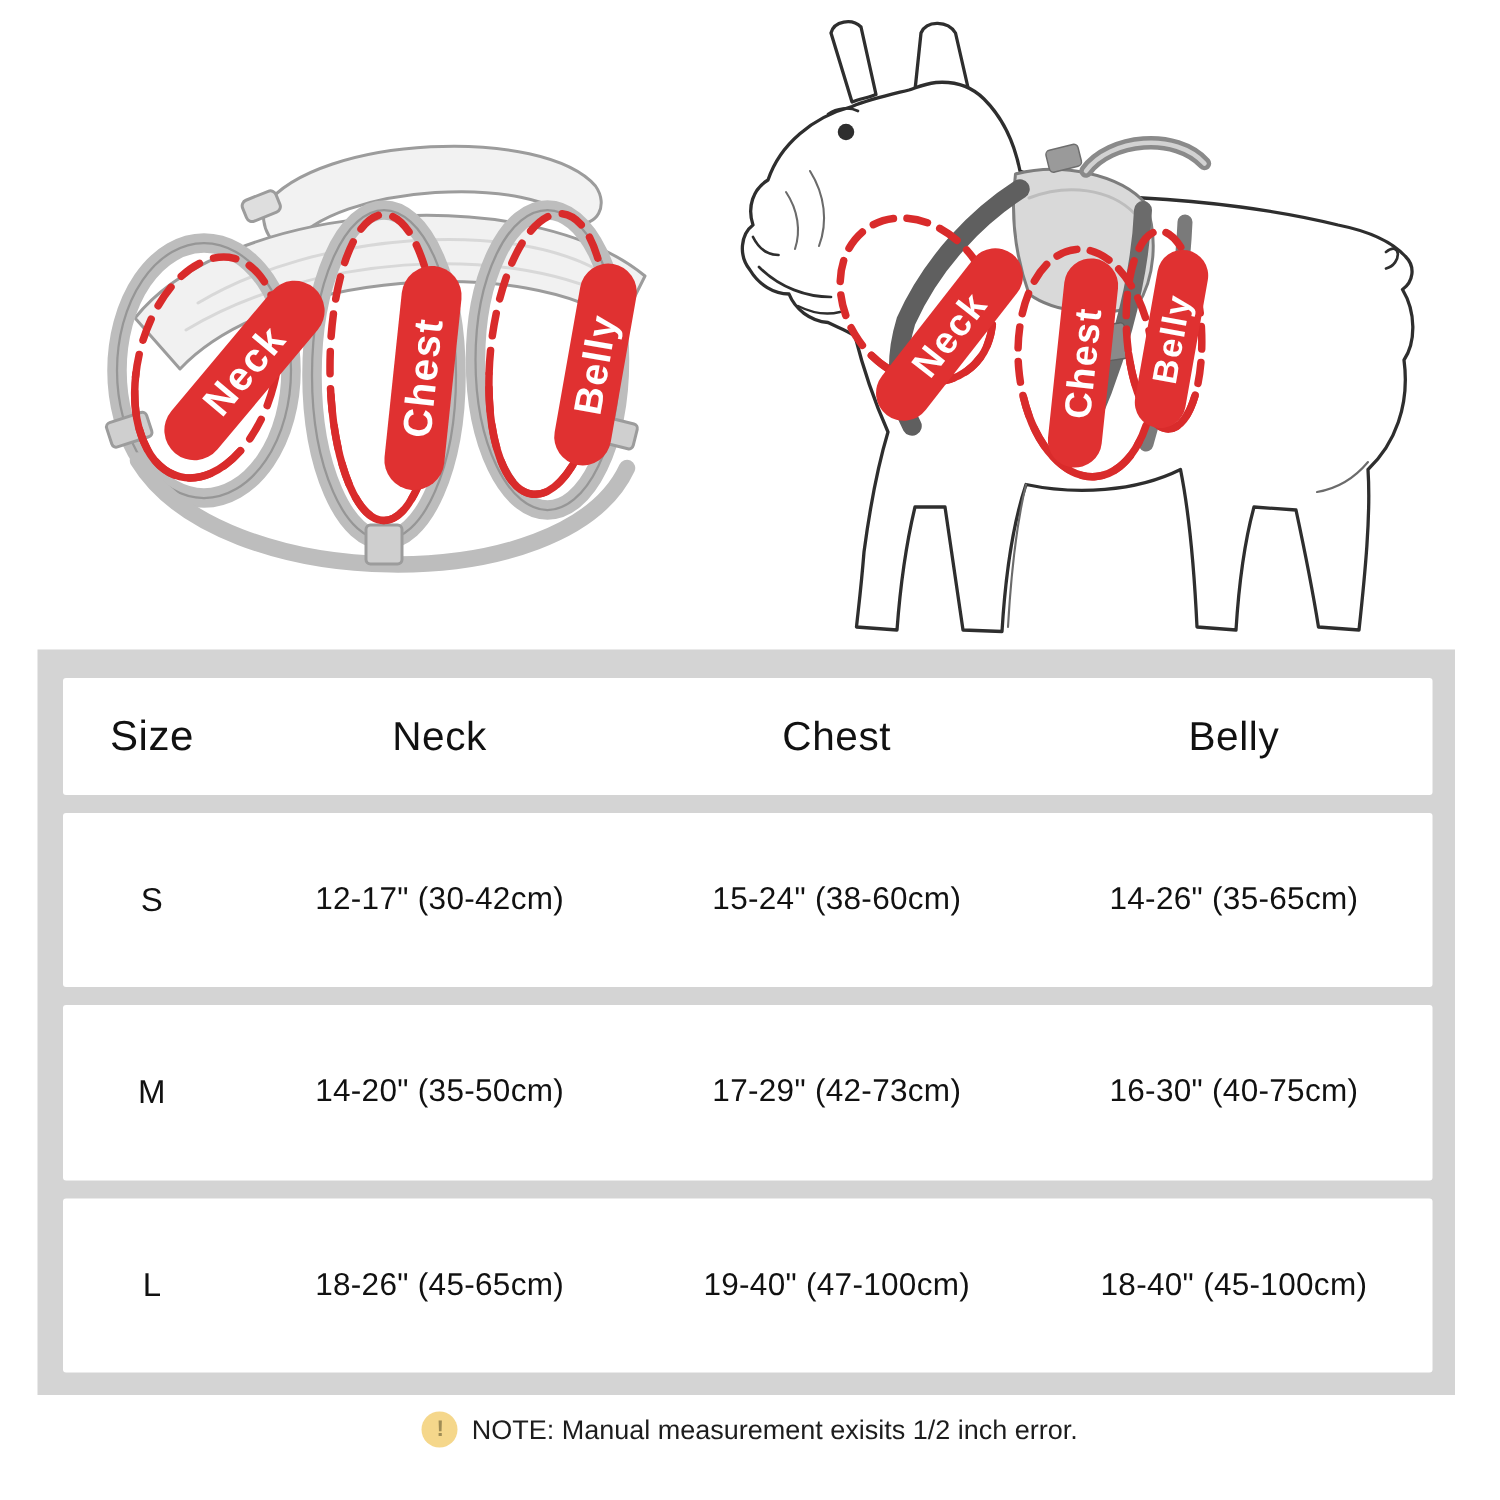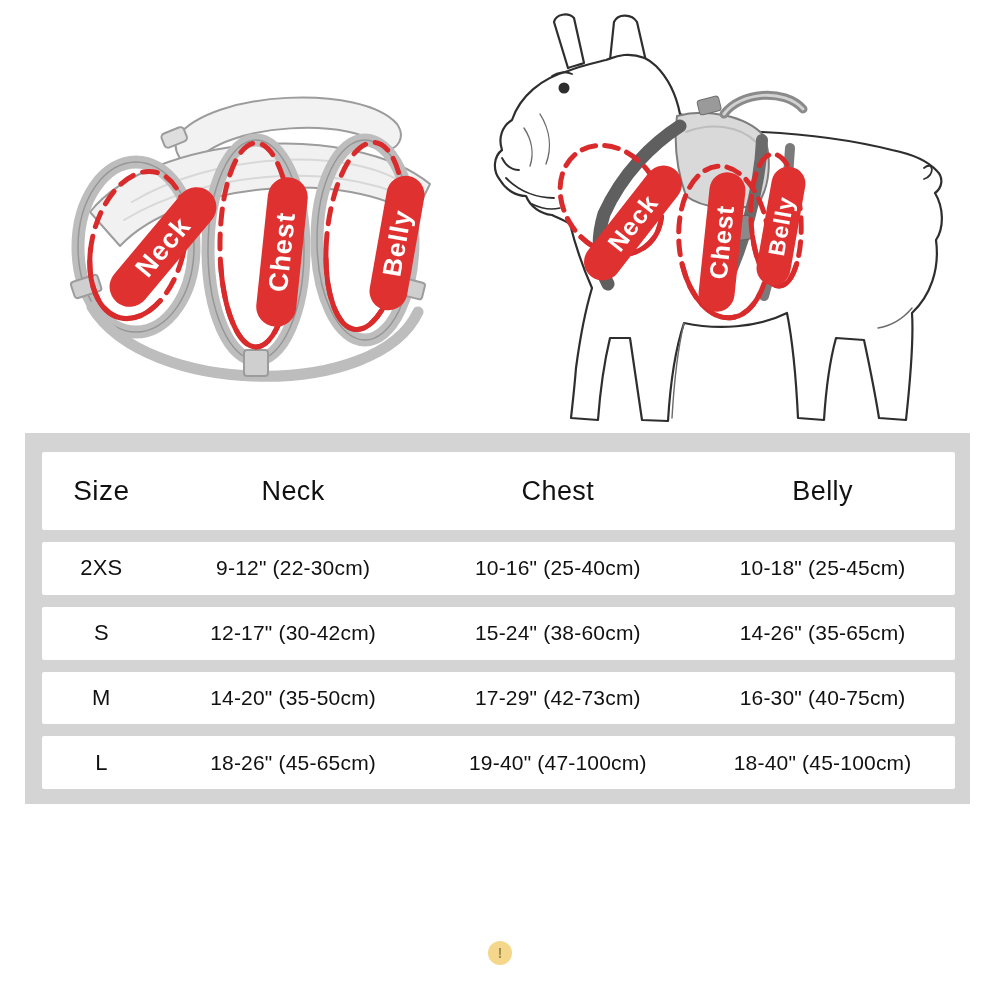--- a/index.html
+++ b/index.html
@@ -5,21 +5,21 @@
   html,body{margin:0;padding:0;background:#fff;}
   .stage{
     position:relative;width:1000px;height:1000px;background:#ffffff;overflow:hidden;
     font-family:"Liberation Sans","DejaVu Sans",sans-serif;color:#111;
   }
   .illus{position:absolute;}
   .illus-harness{left:62px;top:82px;width:400px;height:335px;}
   .illus-dog{left:472px;top:8px;width:500px;height:425px;}
 
   .size-panel{
-    position:absolute;left:25px;top:433px;width:945px;height:371px;
+    position:absolute;left:25px;top:433px;width:945px;height:497px;
     background:#d4d4d4;box-sizing:border-box;padding:19px 15px 15px 17px;
     display:flex;flex-direction:column;gap:12px;
   }
   .trow{
     background:#ffffff;border-radius:2px;flex:1;
     display:grid;grid-template-columns:13% 29% 29% 29%;align-items:center;
   }
   .trow.thead{flex:0 0 78px;}
   .cell{text-align:center;font-size:21px;letter-spacing:.2px;white-space:nowrap;}
   .thead .cell{font-size:27px;letter-spacing:.4px;}
@@ -189,26 +189,20 @@
   </div>
 
   <div class="size-panel">
     <div class="trow thead">
       <div class="cell size">Size</div>
       <div class="cell">Neck</div>
       <div class="cell">Chest</div>
       <div class="cell">Belly</div>
     </div>
     <div class="trow">
-      <div class="cell size">2XS</div>
-      <div class="cell">9-12" (22-30cm)</div>
-      <div class="cell">10-16" (25-40cm)</div>
-      <div class="cell">10-18" (25-45cm)</div>
-    </div>
-    <div class="trow">
       <div class="cell size">S</div>
       <div class="cell">12-17" (30-42cm)</div>
       <div class="cell">15-24" (38-60cm)</div>
       <div class="cell">14-26" (35-65cm)</div>
     </div>
     <div class="trow">
       <div class="cell size">M</div>
       <div class="cell">14-20" (35-50cm)</div>
       <div class="cell">17-29" (42-73cm)</div>
       <div class="cell">16-30" (40-75cm)</div>
@@ -216,15 +210,16 @@
     <div class="trow">
       <div class="cell size">L</div>
       <div class="cell">18-26" (45-65cm)</div>
       <div class="cell">19-40" (47-100cm)</div>
       <div class="cell">18-40" (45-100cm)</div>
     </div>
   </div>
 
   <div class="note">
     <span class="note-icon">!</span>
+    <span>NOTE: Manual measurement exisits 1/2 inch error.</span>
   </div>
 
 </div>
 
 </body></html>

